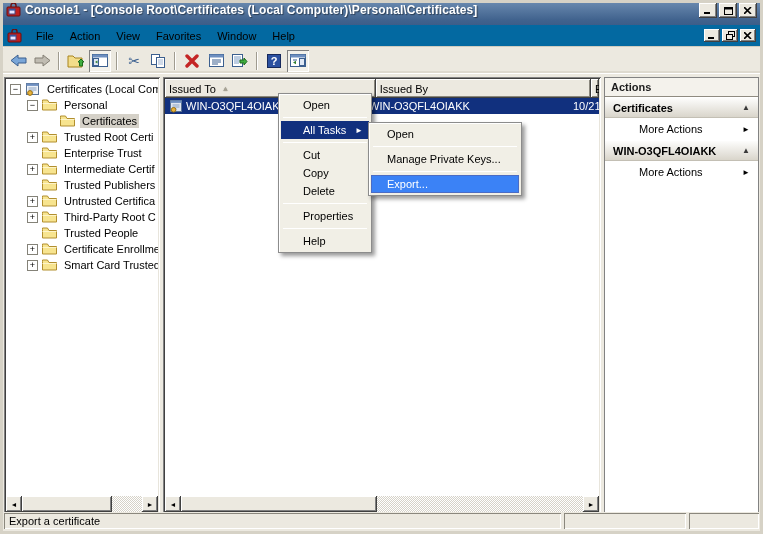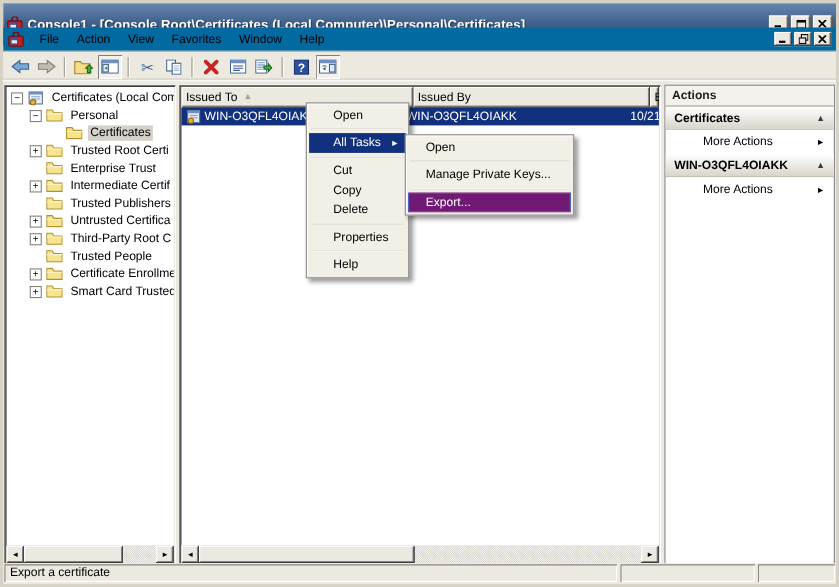--- a/index.html
+++ b/index.html
@@ -11,21 +11,21 @@
     border:3px solid #d6d2c6;
     outline:1px solid #51708f;
     box-shadow: inset 1px 1px 0 #f5f3ee;
   }
 
   
   .titlebar {
     position:absolute; left:0; top:0; right:0; height:38px;
     background:linear-gradient(to bottom,#6787ad 0%, #41638e 45%, #2e4d7b 100%);
     border-bottom:1px solid #1d3557;
-    display:flex; align-items:center; padding:0 3px; gap:4px;
+    display:flex; padding:0 3px; gap:4px;
   }
   .titlebar .title-text {
     color:#fff; font-weight:bold; font-size:12px; flex:1;
     white-space:nowrap; overflow:hidden; letter-spacing:.1px;
     text-shadow:1px 1px 1px rgba(0,0,0,.45);
   }
   .winbtn {
     width:18px; height:15px; background:#ece9e0; font-size:9px; line-height:13px;
     text-align:center; font-weight:bold; color:#000;
     box-shadow: inset -1px -1px 0 #404040, inset 1px 1px 0 #fff, inset -2px -2px 0 #808080;
@@ -156,21 +156,21 @@
   }
   .ctx-menu { left:275px; top:90px; width:94px; }
   .sub-menu { left:365px; top:119px; width:154px; z-index:60; }
   .mitem {
     height:18px; display:flex; align-items:center; font-size:11px; padding:0 6px 0 16px;
     color:#000; white-space:nowrap; position:relative;
   }
   .ctx-menu .mitem { padding-left:22px; }
   .mitem .marrow { margin-left:auto; font-size:8px; }
   .mitem.hilite { background:#11307e; color:#fff; }
-  .mitem.hilite-border { background:#701a75; color:#fff; box-shadow:0 0 0 1px #4b6cc4 inset; }
+  .mitem.hilite-border { background:#3b82f6; color:#fff; box-shadow:0 0 0 1px #4b6cc4 inset; }
   .msep { height:1px; background:#9f9b8f; border-bottom:1px solid #fff; margin:3px 2px; }
 
   svg { display:block; }
 </style>
 </head>
 <body>
 
 <div class="window">
 
   <div class="titlebar">

